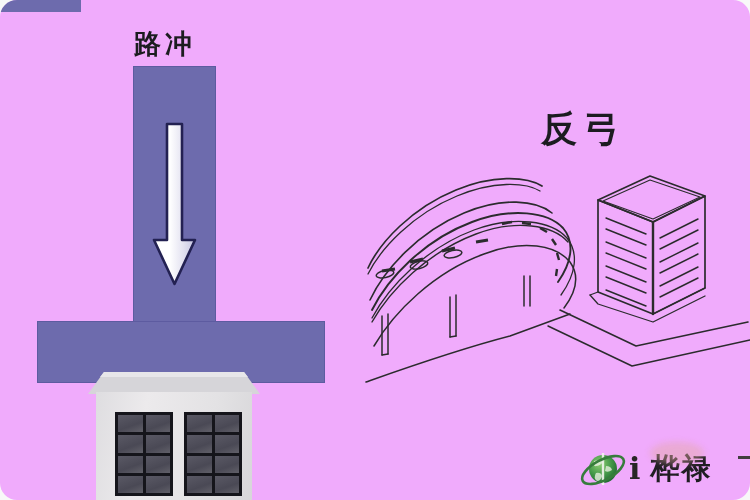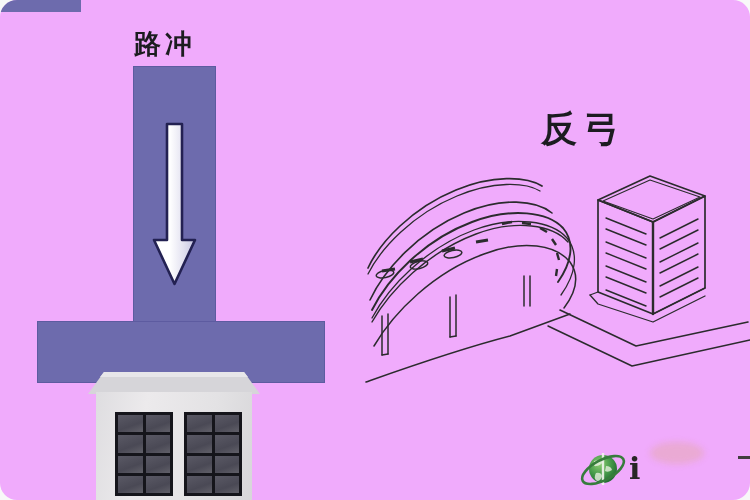--- a/index.html
+++ b/index.html
@@ -363,17 +363,18 @@
       <path d="M28 22 q5 0 6 4 q-4 3 -7 1z" fill="#e6f2dd" opacity="0.8"></path>
       <path d="M18 29 q5 -1 6 3 q-1 5 -5 5 q-4 -3 -1 -8z" fill="#e6f2dd" opacity="0.8"></path>
 
       <path d="M25 9 L25 41" stroke="#f2f7ee" stroke-width="2.4" fill="none" opacity="0.9"></path>
 
       <ellipse cx="25" cy="26" rx="23" ry="10" fill="none" stroke="#2f7a35" stroke-width="2.6" transform="rotate(-28 25 26)"></ellipse>
     </svg>
 
     <div id="watermark-i">i</div>
 
+    <div id="watermark-text">桦禄</div>
 
     <div id="watermark-dash"></div>
   </div>
 
 </div>
 
 </body></html>

